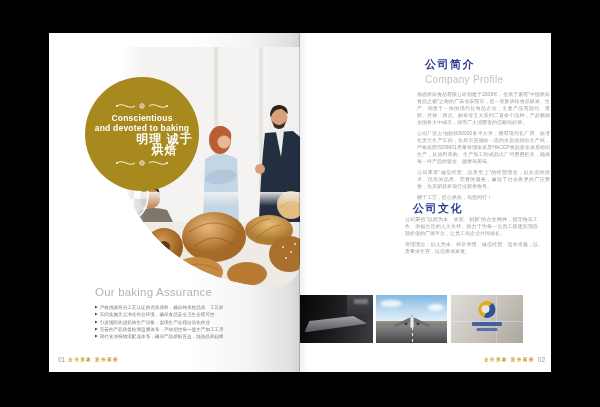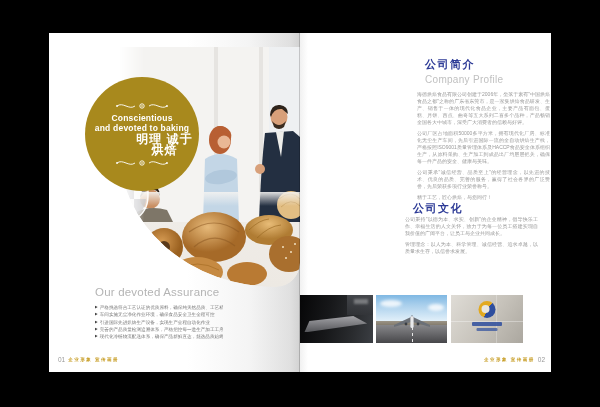--- a/index.html
+++ b/index.html
@@ -195,21 +195,21 @@
             <path d="M35 5 C41 0.5 47 9.5 53 5"></path>
           <circle cx="28" cy="5" r="2.2"></circle>
         </g>
         <circle cx="3" cy="5" r="0.9" fill="#fff"></circle>
           <circle cx="53" cy="5" r="0.9" fill="#fff"></circle>
         <circle cx="28" cy="5" r="0.8" fill="#fff"></circle>
       </svg>
     </div>
 
     <div class="quality">
-      <div class="q-en">Our devoted Assurance</div>
+      <div class="q-en">Our baking Assurance</div>
       <ul class="q-list">
 
           <li><span class="bmark">▶</span><span>严格挑选符合工艺认证的优质原料，确保纯天然品质、工艺精湛</span></li>
 
           <li><span class="bmark">▶</span><span>车间实施无尘净化作业环境，确保食品安全卫生全程可控</span></li>
 
           <li><span class="bmark">▶</span><span>引进国际先进烘焙生产设备，实现生产全程自动化作业</span></li>
 
           <li><span class="bmark">▶</span><span>完善的产品质量检测追溯体系，严格把控每一道生产加工工序</span></li>
 

